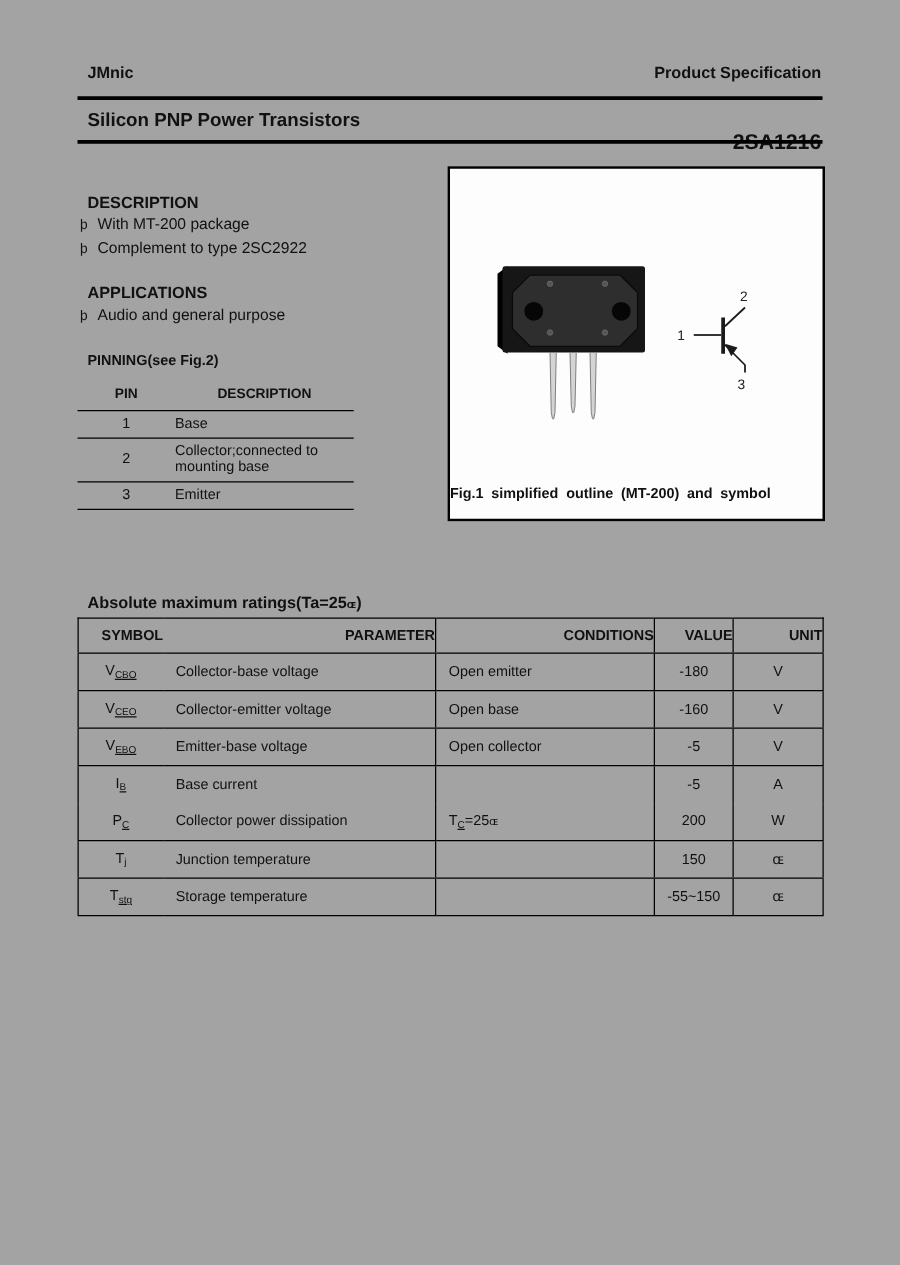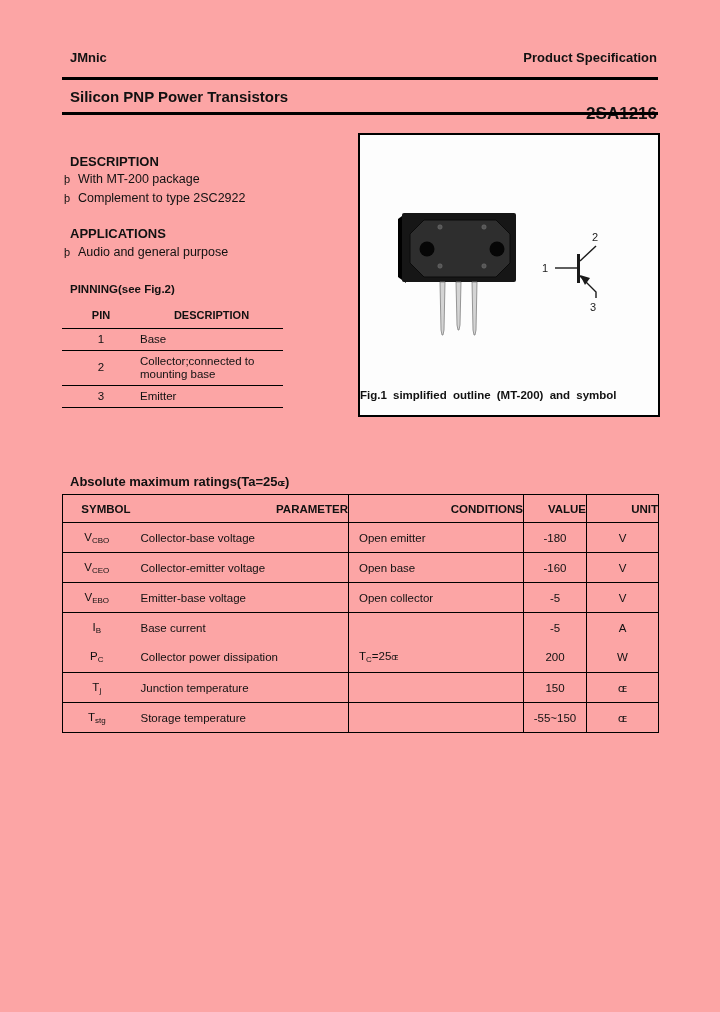--- a/index.html
+++ b/index.html
@@ -1,18 +1,18 @@
 <!DOCTYPE html>
 <html><head>
 <meta charset="utf-8">
 <style>
   * { margin:0; padding:0; box-sizing:border-box; }
   html,body { background:#fff; }
   .page {
-    position:relative; width:720px; height:1012px; background:#fca5a5;
+    position:relative; width:720px; height:1012px; background:#a3a3a3;
     font-family:"Liberation Sans", sans-serif; color:#111; overflow:hidden;
   }
   .abs { position:absolute; }
   .brand { left:70px; top:50px; font-size:13px; font-weight:bold; }
   .spec  { right:63px; top:50px; font-size:13px; font-weight:bold; }
   .rule  { left:62px; width:596px; height:3px; background:#000; }
   .rule1 { top:77px; }
   .rule2 { top:112px; }
   .doc-title { left:70px; top:88px; font-size:15px; font-weight:bold; }
   .part-no   { right:63px; top:104px; font-size:17px; font-weight:bold; }
@@ -47,21 +47,21 @@
   .col-par  { width:218px; }
   .col-cond { width:175px; }
   .col-val  { width:63px; }
   .col-unit { width:72px; }
   .c-sym  { text-align:center; }
   .c-par  { padding-left:10px; }
   .c-cond { padding-left:10px; border-left:1.5px solid #000; }
   .c-val  { text-align:center; border-left:1.5px solid #000; }
   .c-unit { text-align:center; border-left:1.5px solid #000; }
   th.c-cond, th.c-val, th.c-unit { padding-left:0; }
-  sub { font-size:8px; vertical-align:-2px; }
+  sub { font-size:8px; vertical-align:-2px;text-decoration:underline; }
   .deg { font-size:9px; }
 </style>
 </head>
 <body>
 
 <div class="page">
 
   <div class="abs brand">JMnic</div>
   <div class="abs spec">Product Specification</div>
   <div class="abs rule rule1"></div>

